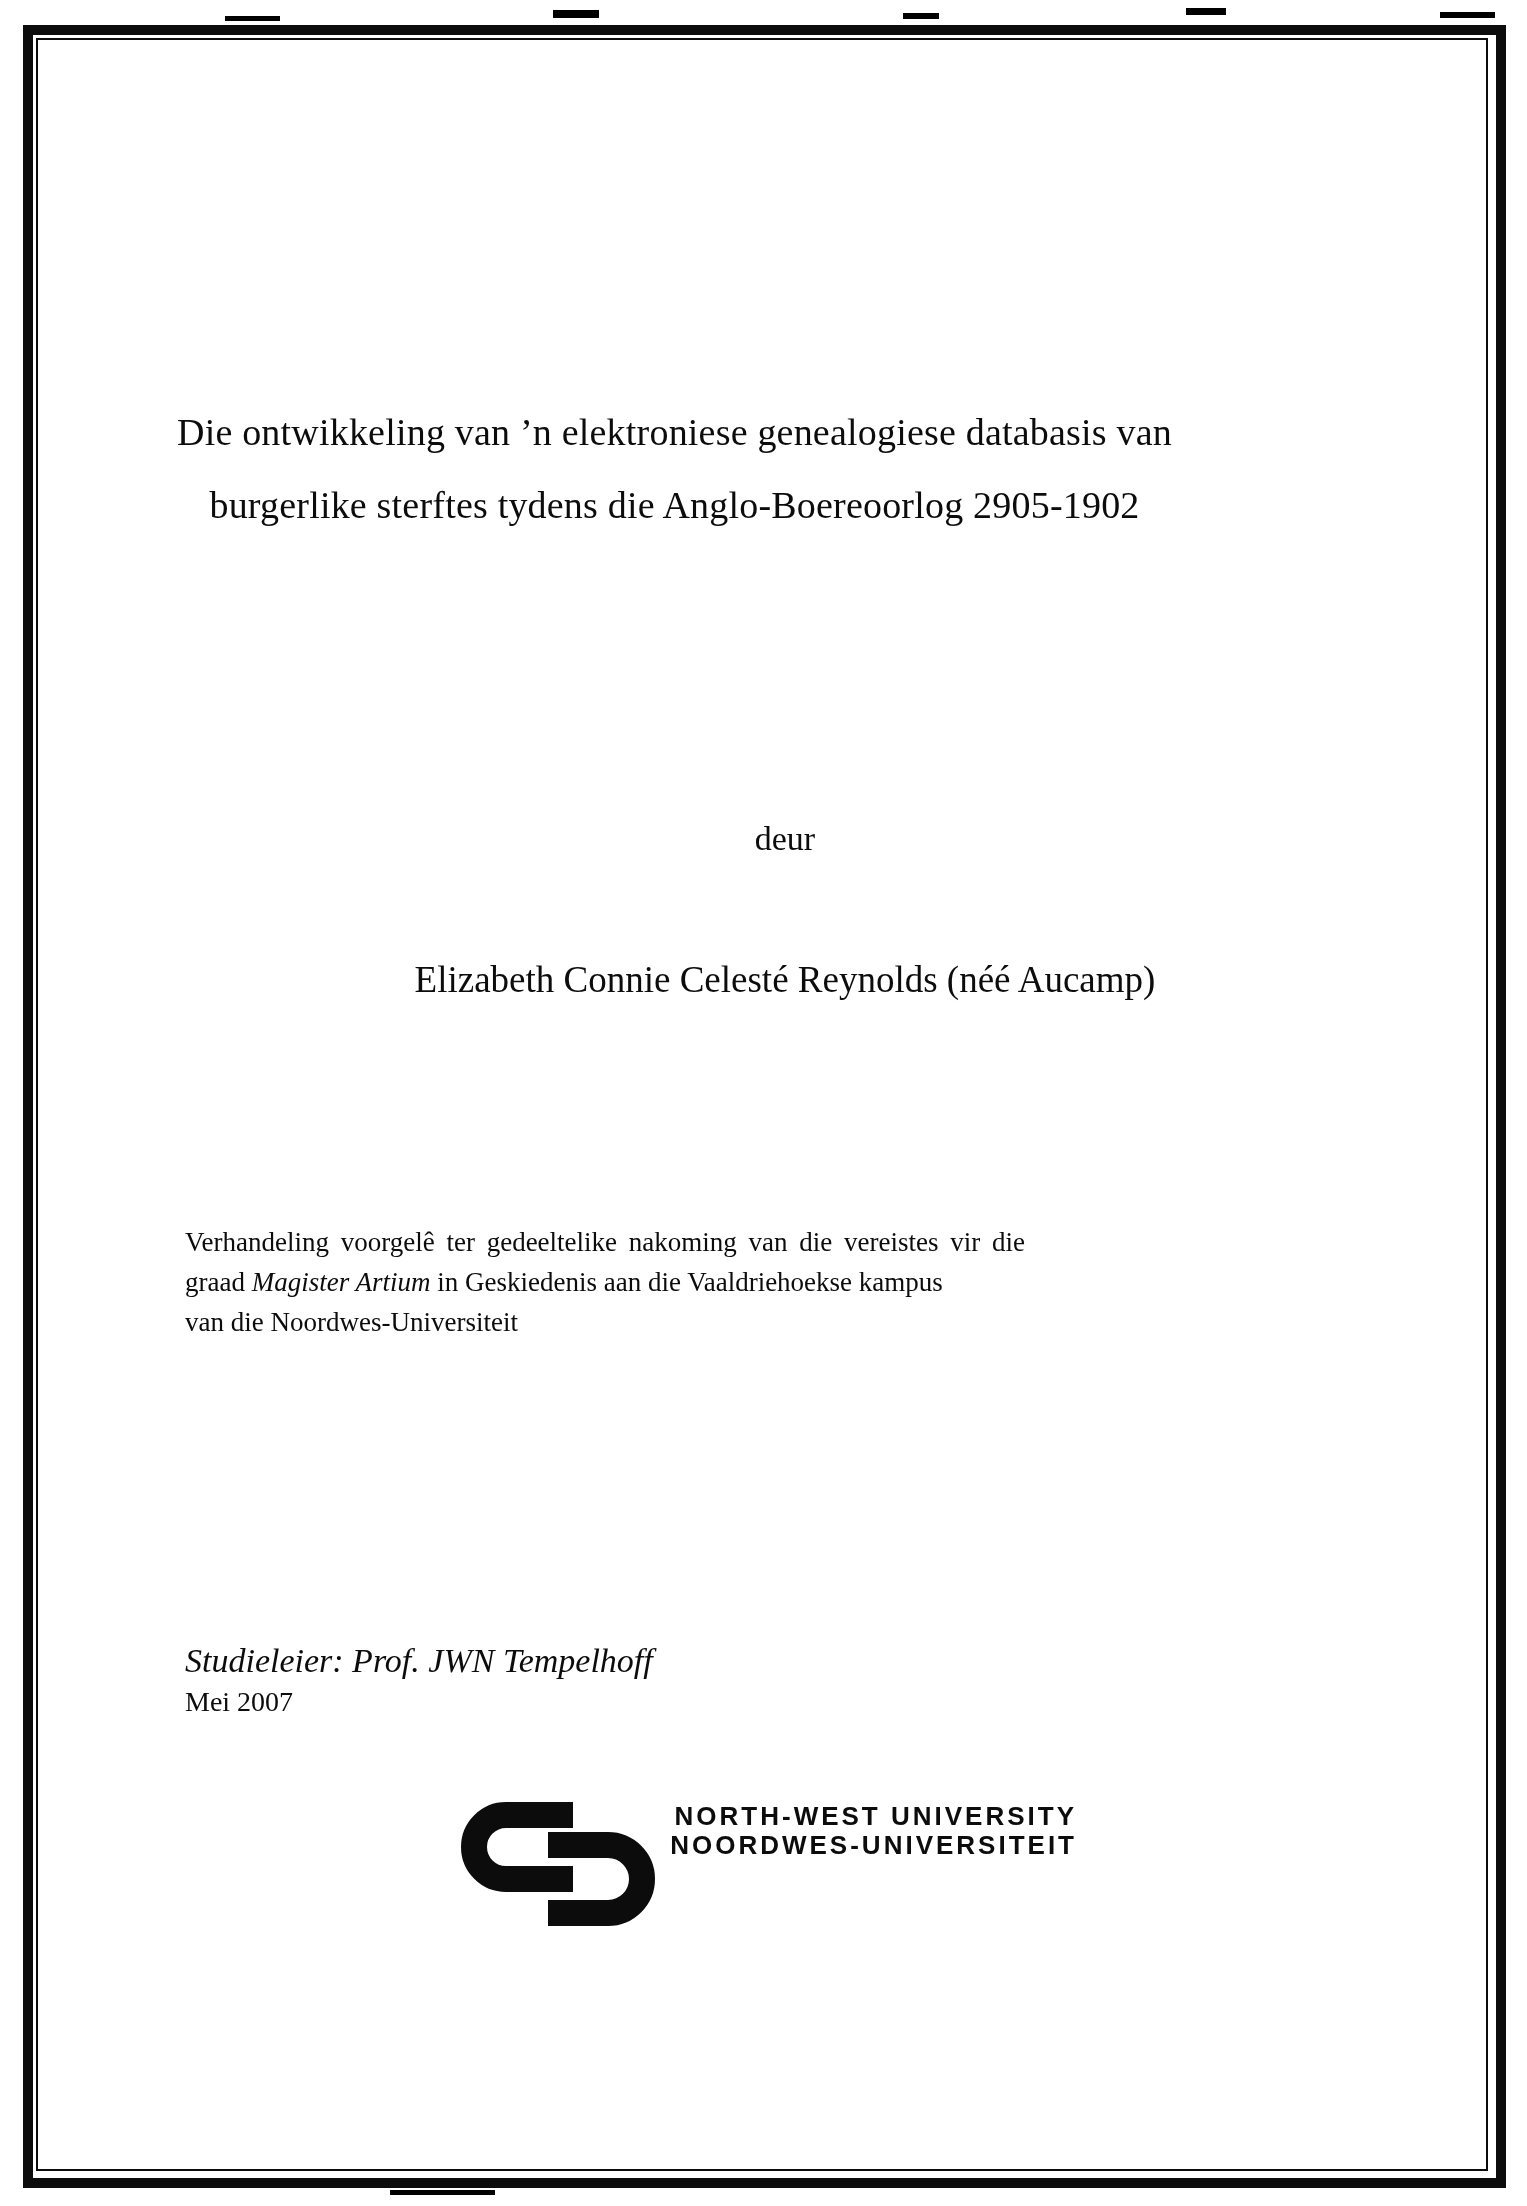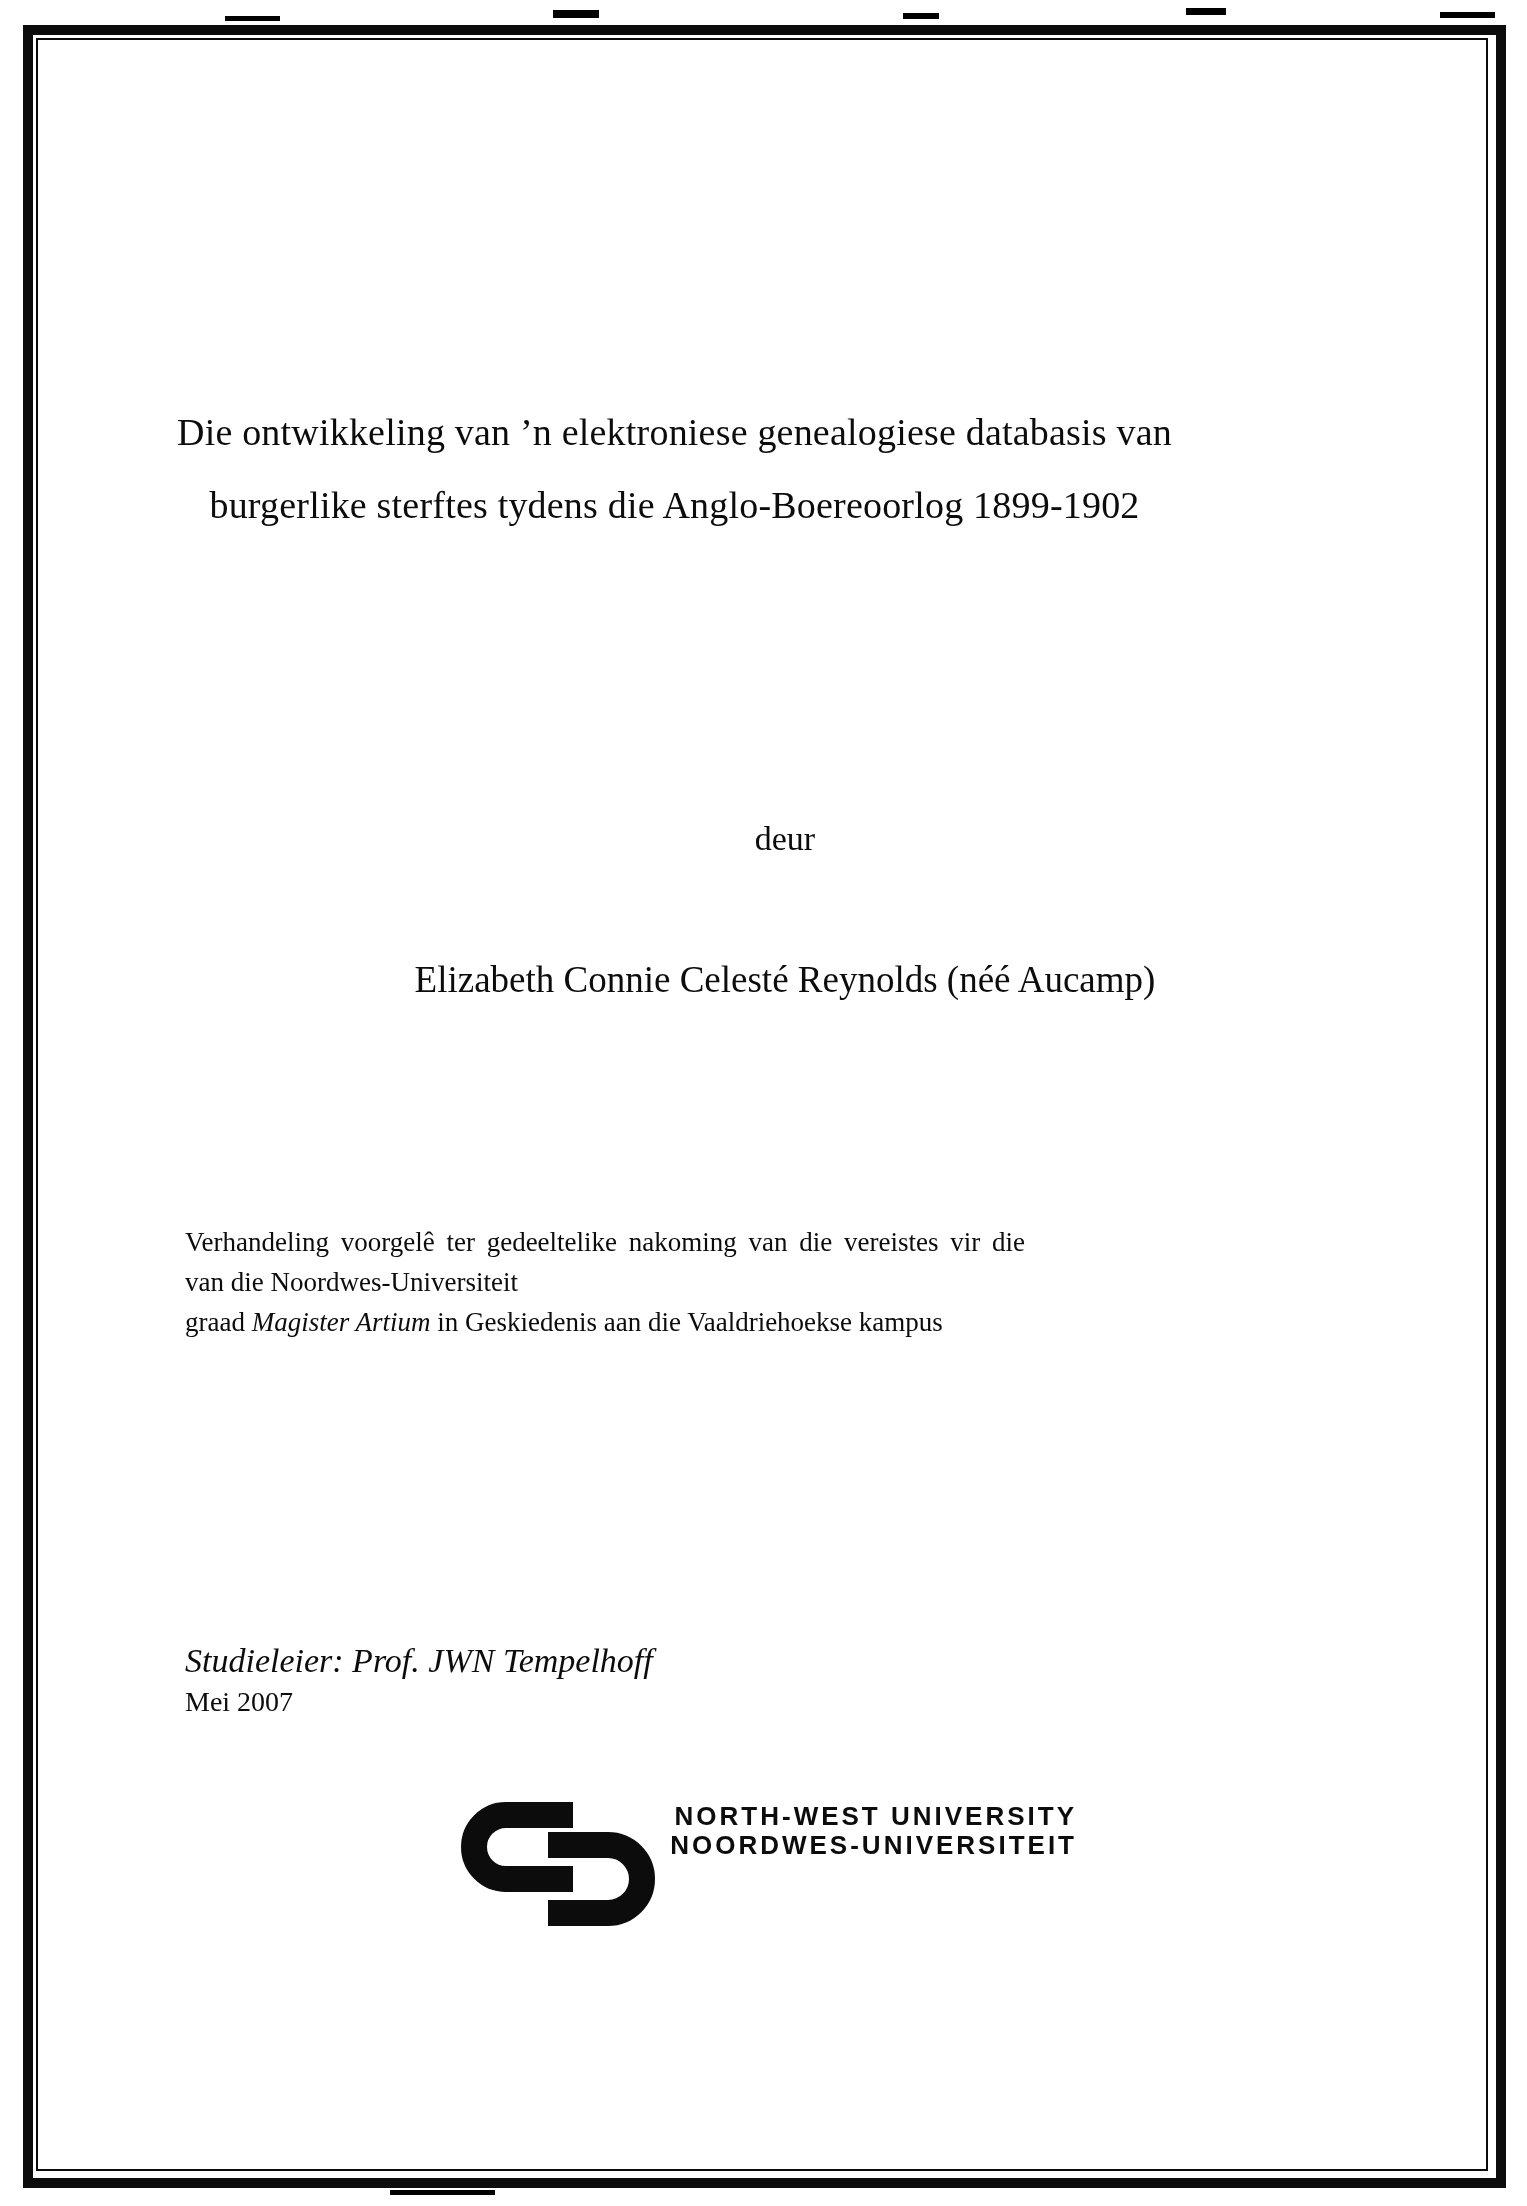--- a/index.html
+++ b/index.html
@@ -97,31 +97,31 @@
   <div class="speck" style="left:903px;top:13px;width:36px;height:6px;"></div>
   <div class="speck" style="left:1186px;top:8px;width:40px;height:7px;"></div>
   <div class="speck" style="left:1440px;top:12px;width:55px;height:6px;"></div>
   <div class="speck" style="left:390px;top:2190px;width:105px;height:5px;"></div>
 
   <div class="frame-outer"></div>
   <div class="frame-inner"></div>
 
   <div class="thesis-title">
     <div>Die ontwikkeling van ’n elektroniese genealogiese databasis van</div>
-    <div>burgerlike sterftes tydens die Anglo-Boereoorlog 1899-1902</div>
+    <div>burgerlike sterftes tydens die Anglo-Boereoorlog 2905-1902</div>
   </div>
 
   <div class="byline">deur</div>
 
   <div class="author">Elizabeth Connie Celesté Reynolds (néé Aucamp)</div>
 
   <div class="degree-statement">
     <div class="justified-line">Verhandeling voorgelê ter gedeeltelike nakoming van die vereistes vir die</div>
+    <div><span>graad </span><span class="it">Magister Artium</span><span> in Geskiedenis aan die Vaaldriehoekse kampus</span></div>
     <div>van die Noordwes-Universiteit</div>
-    <div><span>graad </span><span class="it">Magister Artium</span><span> in Geskiedenis aan die Vaaldriehoekse kampus</span></div>
   </div>
 
   <div class="supervisor">Studieleier: Prof. JWN Tempelhoff</div>
   <div class="date">Mei 2007</div>
 
   <div>
     <svg class="logo-mark" width="200" height="130" viewBox="0 0 200 130">
       <path d="M 112 16 H 45 A 32 32 0 0 0 45 80 H 112" fill="none" stroke="#0c0c0c" stroke-width="26"></path>
       <path d="M 87 46 H 147 A 34 34 0 0 1 147 114 H 87" fill="none" stroke="#0c0c0c" stroke-width="26"></path>
     </svg>

